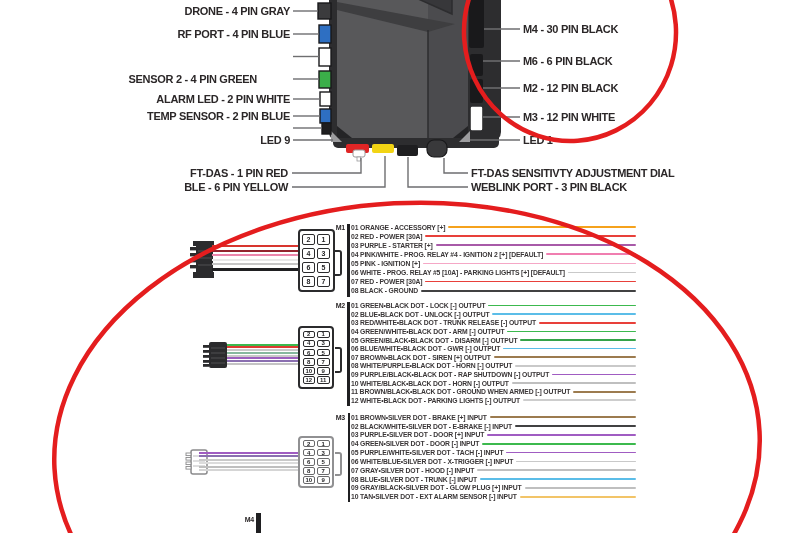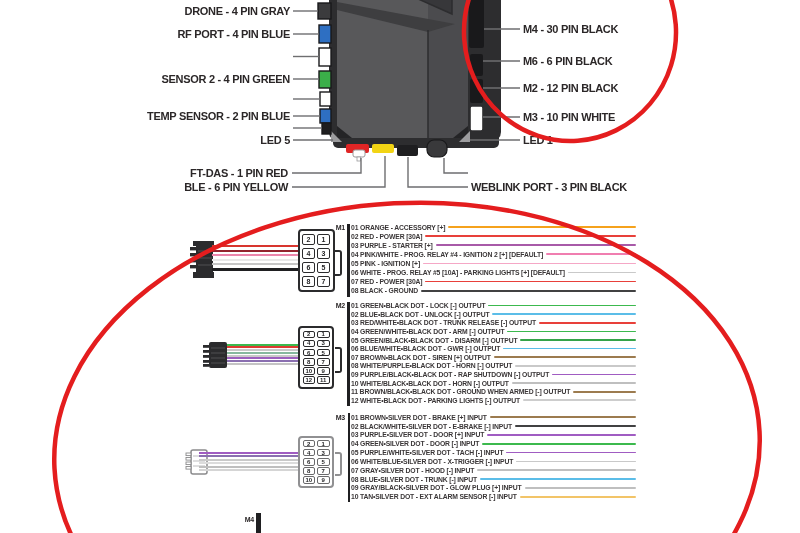--- a/index.html
+++ b/index.html
@@ -128,32 +128,34 @@
       <rect x="186" y="462" width="5" height="2.6" fill="#ffffff" stroke="#8a8a8c" stroke-width="0.9"></rect>
       <rect x="186" y="466.5" width="5" height="2.6" fill="#ffffff" stroke="#8a8a8c" stroke-width="0.9"></rect>
       <line x1="193" y1="456" x2="205" y2="456" stroke="#bdbdbf"></line>
         <line x1="193" y1="461" x2="205" y2="461" stroke="#bdbdbf"></line>
       <line x1="193" y1="466" x2="205" y2="466" stroke="#bdbdbf"></line>
     </g>
   </svg>
 
   <div class="lbl r" style="left:0;width:290px;top:4.5px">DRONE - 4 PIN GRAY</div>
   <div class="lbl r" style="left:0;width:290px;top:27.5px">RF PORT - 4 PIN BLUE</div>
-  <div class="lbl r" style="left:0;width:290px;top:72.5px">SENSOR 2 - 4 PIN GREEN</div>
+  <div class="lbl r" style="left:0;width:257px;top:72.5px">SENSOR 2 - 4 PIN GREEN</div>
+  <div class="lbl r" style="left:0;width:290px;top:92.5px">ALARM LED - 2 PIN WHITE</div>
   <div class="lbl r" style="left:0;width:290px;top:109.5px">TEMP SENSOR - 2 PIN BLUE</div>
-  <div class="lbl r" style="left:0;width:290px;top:133.5px">LED 5</div>
+  <div class="lbl r" style="left:0;width:290px;top:133.5px">LED 9</div>
 
   <div class="lbl" style="left:523px;top:22.5px">M4 - 30 PIN BLACK</div>
   <div class="lbl" style="left:523px;top:54.5px">M6 - 6 PIN BLACK</div>
   <div class="lbl" style="left:523px;top:81.5px">M2 - 12 PIN BLACK</div>
-  <div class="lbl" style="left:523px;top:110.5px">M3 - 10 PIN WHITE</div>
+  <div class="lbl" style="left:523px;top:110.5px">M3 - 12 PIN WHITE</div>
   <div class="lbl" style="left:523px;top:133.5px">LED 1</div>
 
   <div class="lbl r" style="left:0;width:288px;top:166.5px">FT-DAS - 1 PIN RED</div>
   <div class="lbl r" style="left:0;width:288px;top:180.5px">BLE - 6 PIN YELLOW</div>
+  <div class="lbl" style="left:471px;top:166.5px">FT-DAS SENSITIVTY ADJUSTMENT DIAL</div>
   <div class="lbl" style="left:471px;top:180.5px">WEBLINK PORT - 3 PIN BLACK</div>
 
   <div class="hlabel" style="left:300px;width:45px;top:224px">M1</div>
   <div class="vbar" style="left:346.5px;top:224px;width:3.5px;height:73px"></div>
   <div class="bundle bundle-m1" style="left:212px;top:244.5px;width:88px">
 
   <i style="background: rgb(216, 53, 46); height: 2.5px;"></i>
       <i style="background: rgb(147, 36, 46); height: 2px;"></i>
       <i style="background: rgb(236, 134, 172); height: 2px;"></i>
       <i style="background: rgb(232, 232, 232); height: 2px;"></i>

